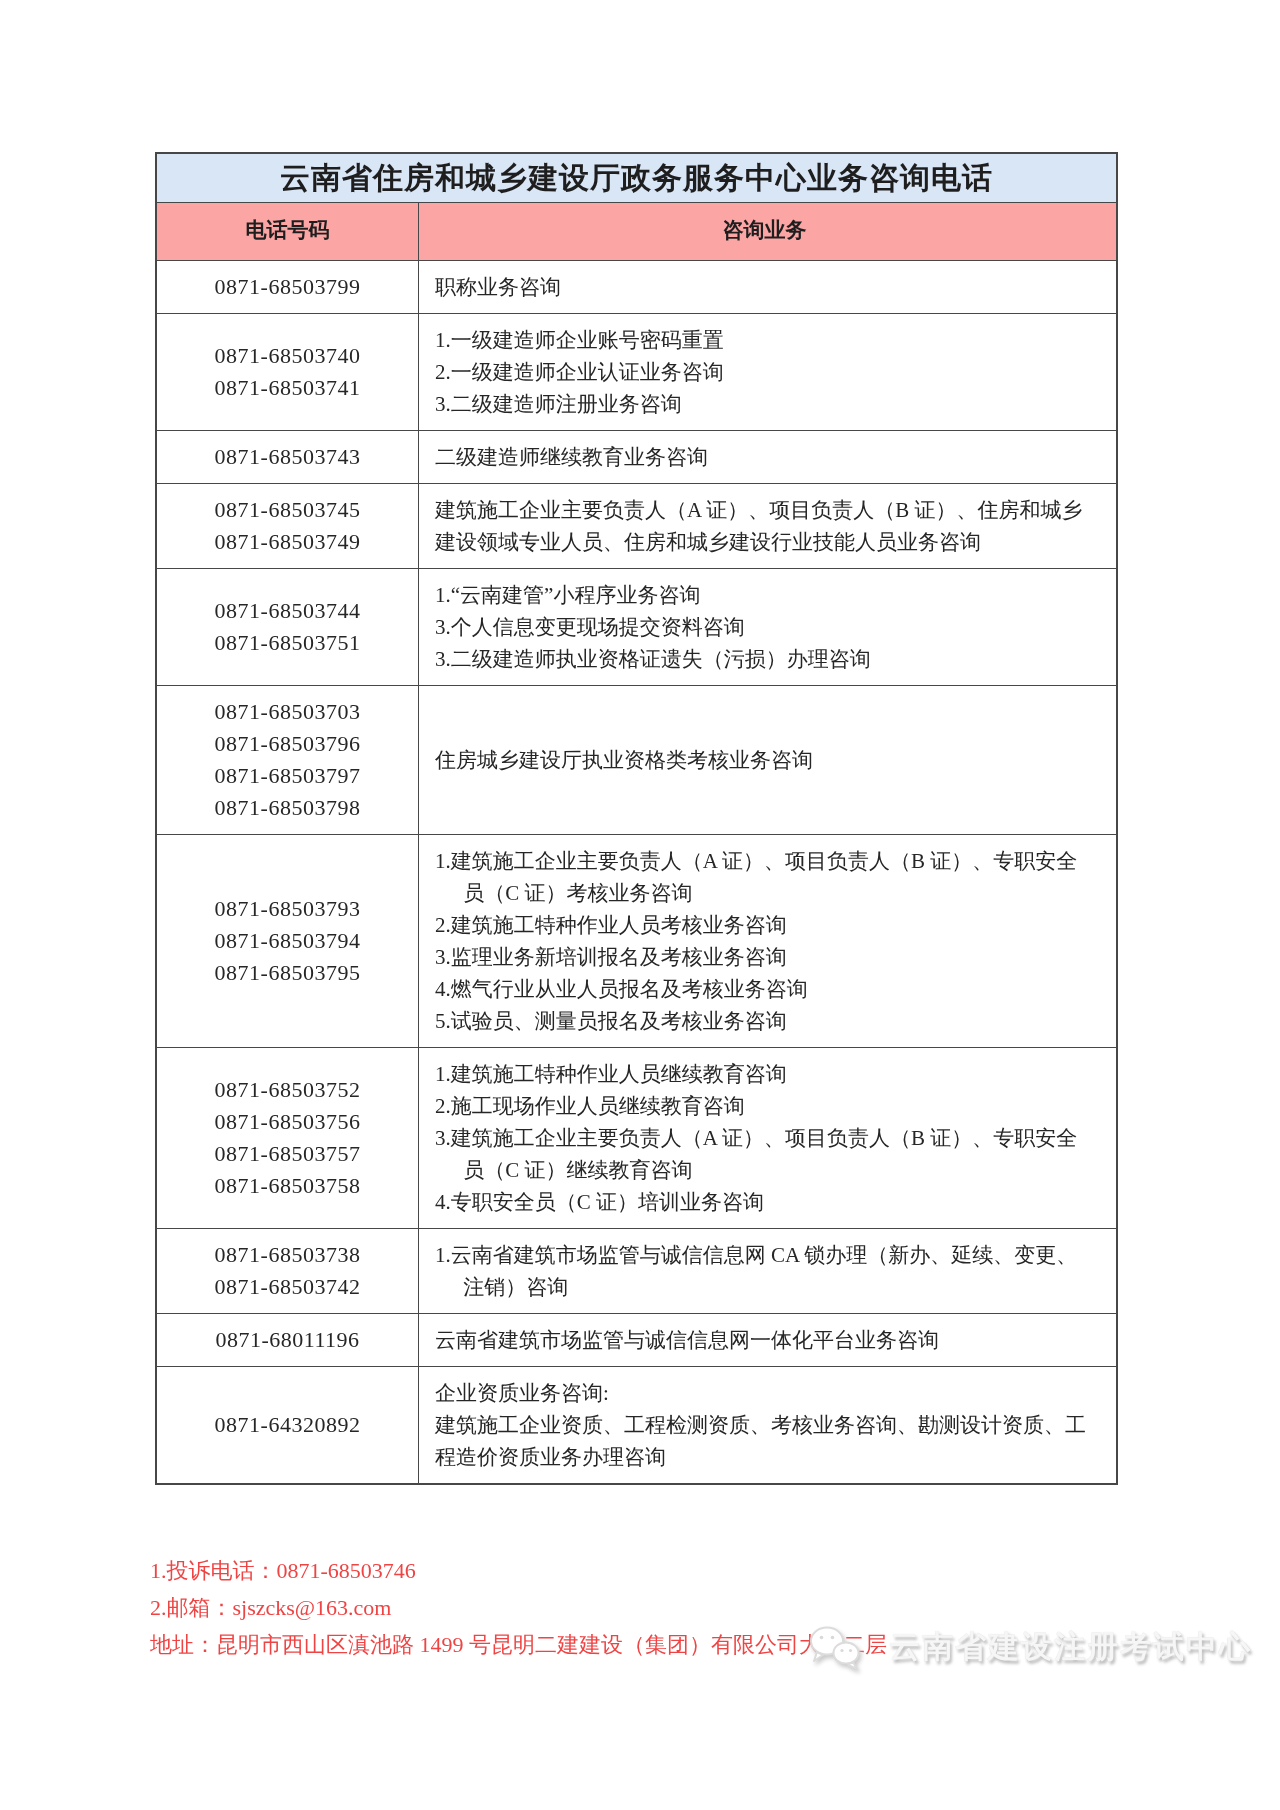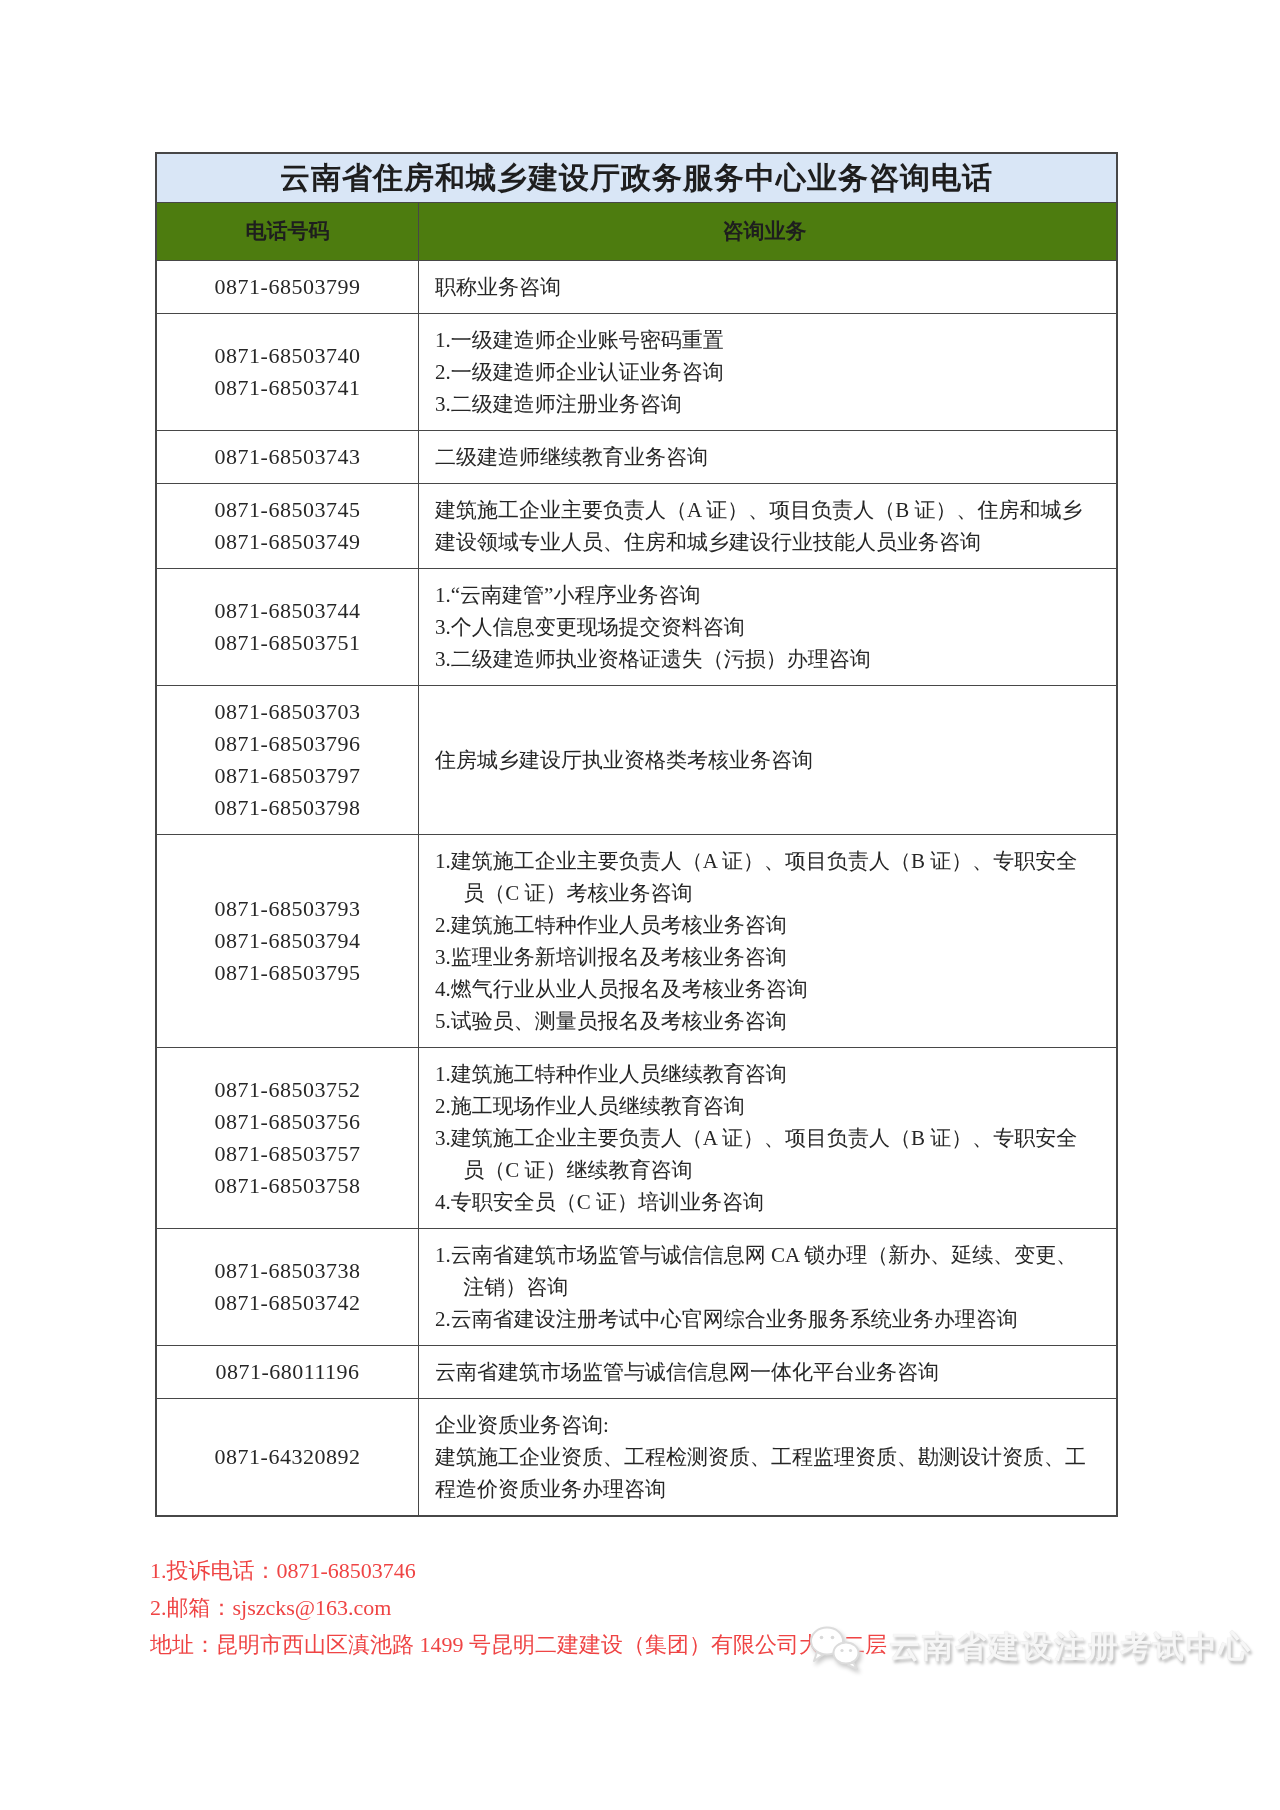--- a/index.html
+++ b/index.html
@@ -12,21 +12,21 @@
   .doc-table{
     position:absolute;left:155px;top:152px;width:963px;
     border:2px solid #474747;box-sizing:border-box;background:#ffffff;
   }
   .title-row{
     background:#d9e6f6;
     font-size:30px;font-weight:bold;letter-spacing:1px;
     text-align:center;line-height:40px;padding:4px 0;
     color:#1e1e1e;
   }
-  .header-row{display:flex;background:#4d7c0f;border-top:1.5px solid #474747;}
+  .header-row{display:flex;background:#fca5a5;border-top:1.5px solid #474747;font-family:Liberation Mono, monospace;}
   .row{display:flex;border-top:1.5px solid #474747;background:#ffffff;}
   .cell{box-sizing:border-box;}
   .phone-col{
     width:262px;flex:none;border-right:1.5px solid #474747;
     display:flex;flex-direction:column;justify-content:center;align-items:center;
     text-align:center;padding:10px 4px;
   }
   .service-col{
     flex:1;display:flex;flex-direction:column;justify-content:center;
     padding:10px 22px 10px 16px;
@@ -152,38 +152,37 @@
           <div class="service-line hang">4.专职安全员（C 证）培训业务咨询</div>
         </div>
       </div>
       <div class="row">
         <div class="cell phone-col">
           <div class="phone-line">0871-68503738</div>
           <div class="phone-line">0871-68503742</div>
         </div>
         <div class="cell service-col">
           <div class="service-line hang">1.云南省建筑市场监管与诚信信息网 CA 锁办理（新办、延续、变更、注销）咨询</div>
-          <div class="service-line hang">2.云南省建设注册考试中心官网综合业务服务系统业务办理咨询</div>
         </div>
       </div>
       <div class="row">
         <div class="cell phone-col">
           <div class="phone-line">0871-68011196</div>
         </div>
         <div class="cell service-col">
           <div class="service-line">云南省建筑市场监管与诚信信息网一体化平台业务咨询</div>
         </div>
       </div>
       <div class="row">
         <div class="cell phone-col">
           <div class="phone-line">0871-64320892</div>
         </div>
         <div class="cell service-col">
           <div class="service-line">企业资质业务咨询:</div>
-          <div class="service-line">建筑施工企业资质、工程检测资质、工程监理资质、勘测设计资质、工程造价资质业务办理咨询</div>
+          <div class="service-line">建筑施工企业资质、工程检测资质、考核业务咨询、勘测设计资质、工程造价资质业务办理咨询</div>
         </div>
       </div>
     </div>
 </div>
 
 <div class="footer-notes">
   <div>1.投诉电话：0871-68503746</div>
   <div>2.邮箱：sjszcks@163.com</div>
   <div>地址：昆明市西山区滇池路 1499 号昆明二建建设（集团）有限公司大楼二层</div>
 </div>

